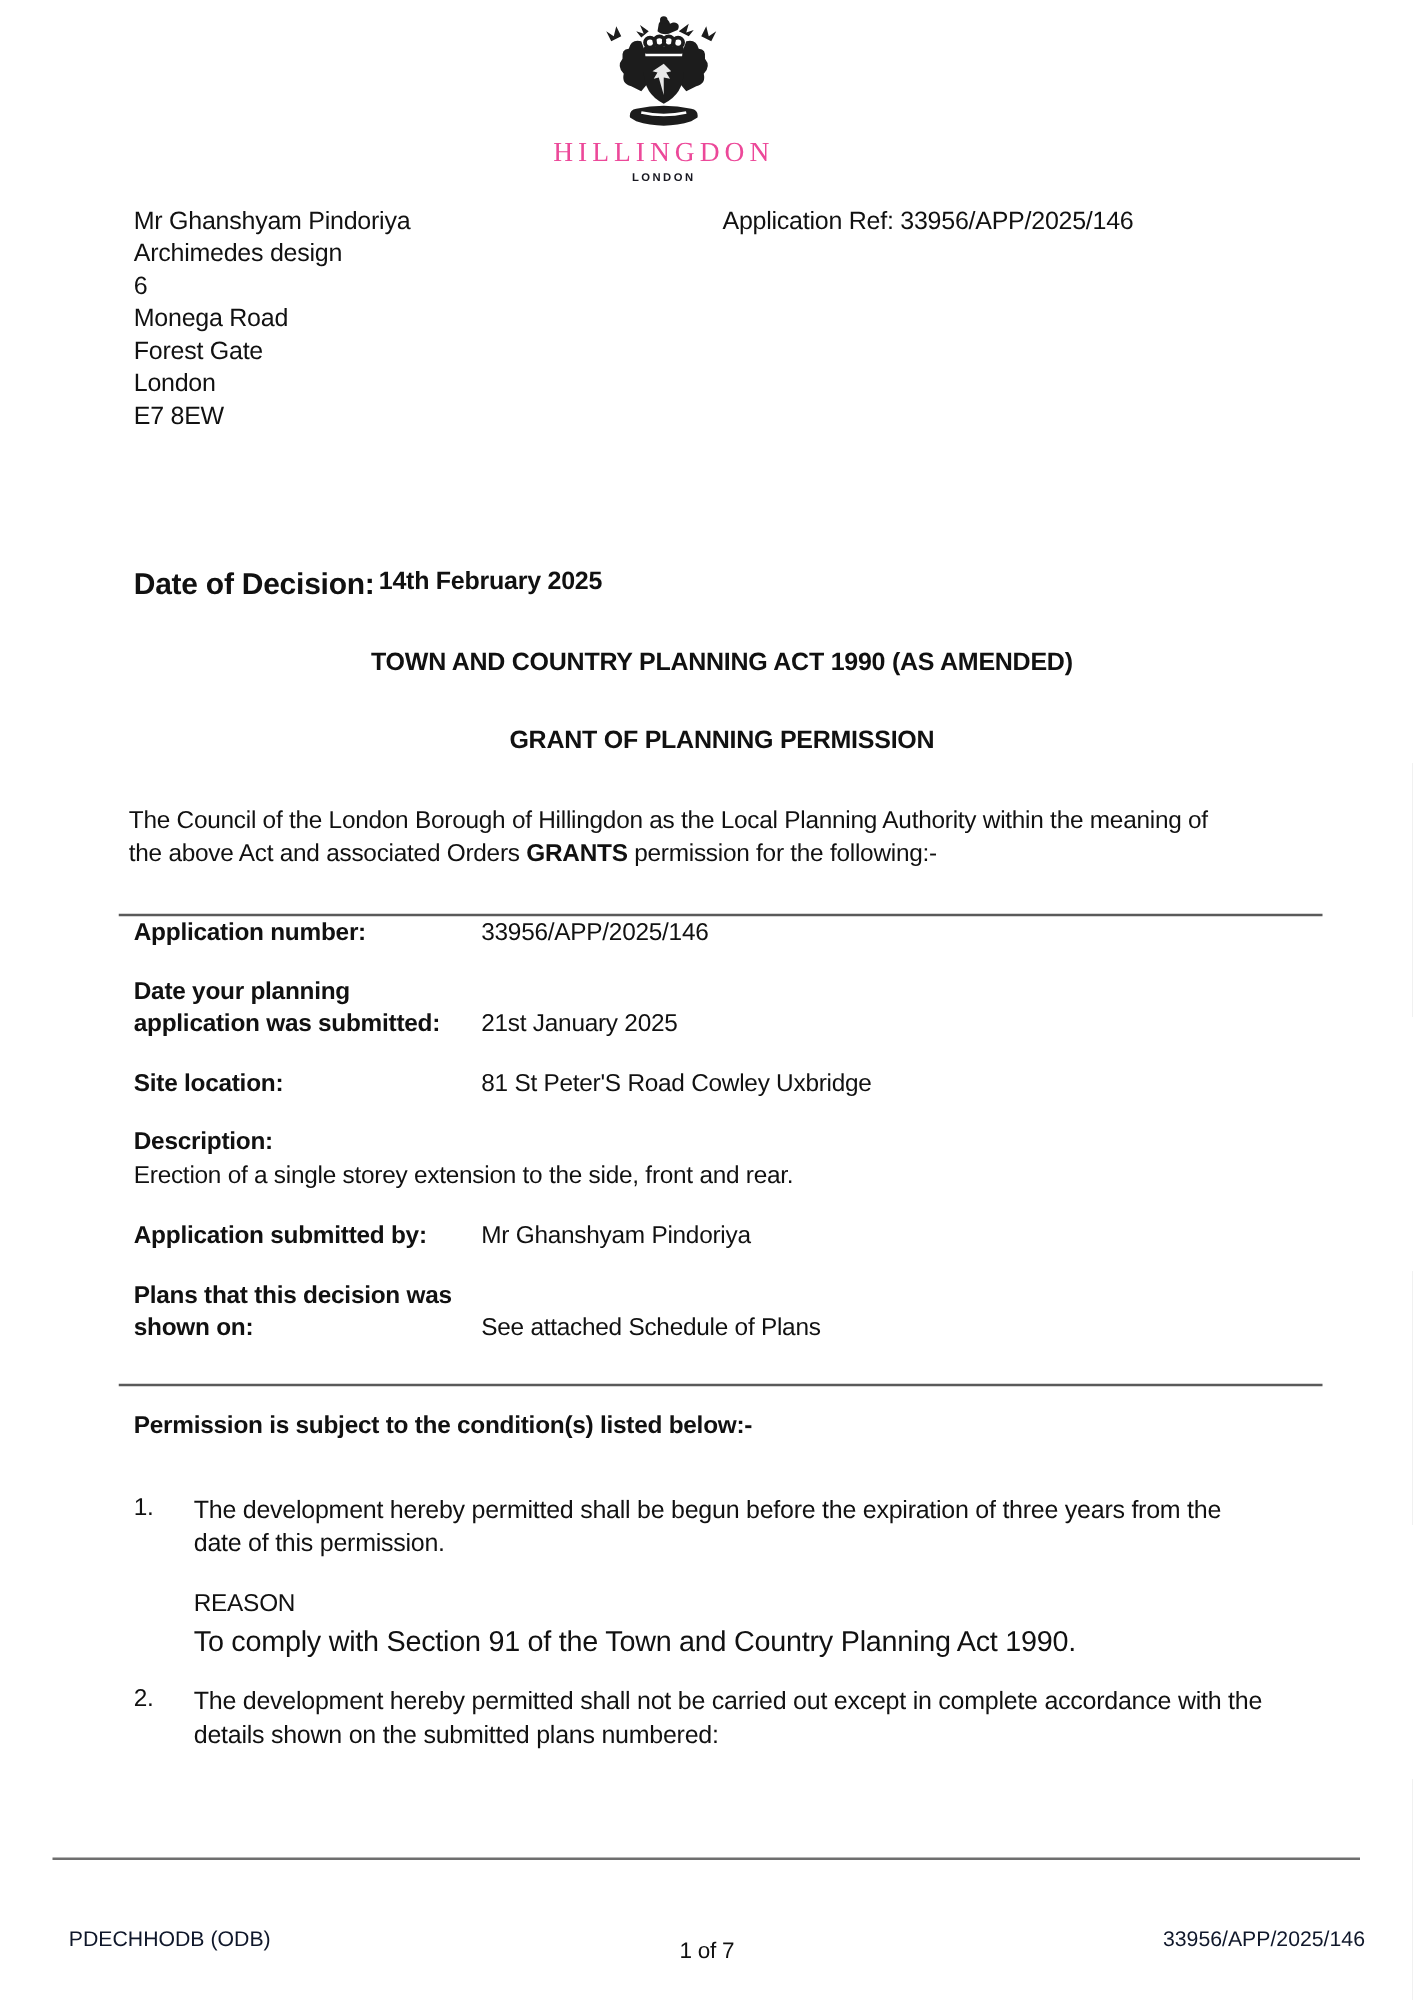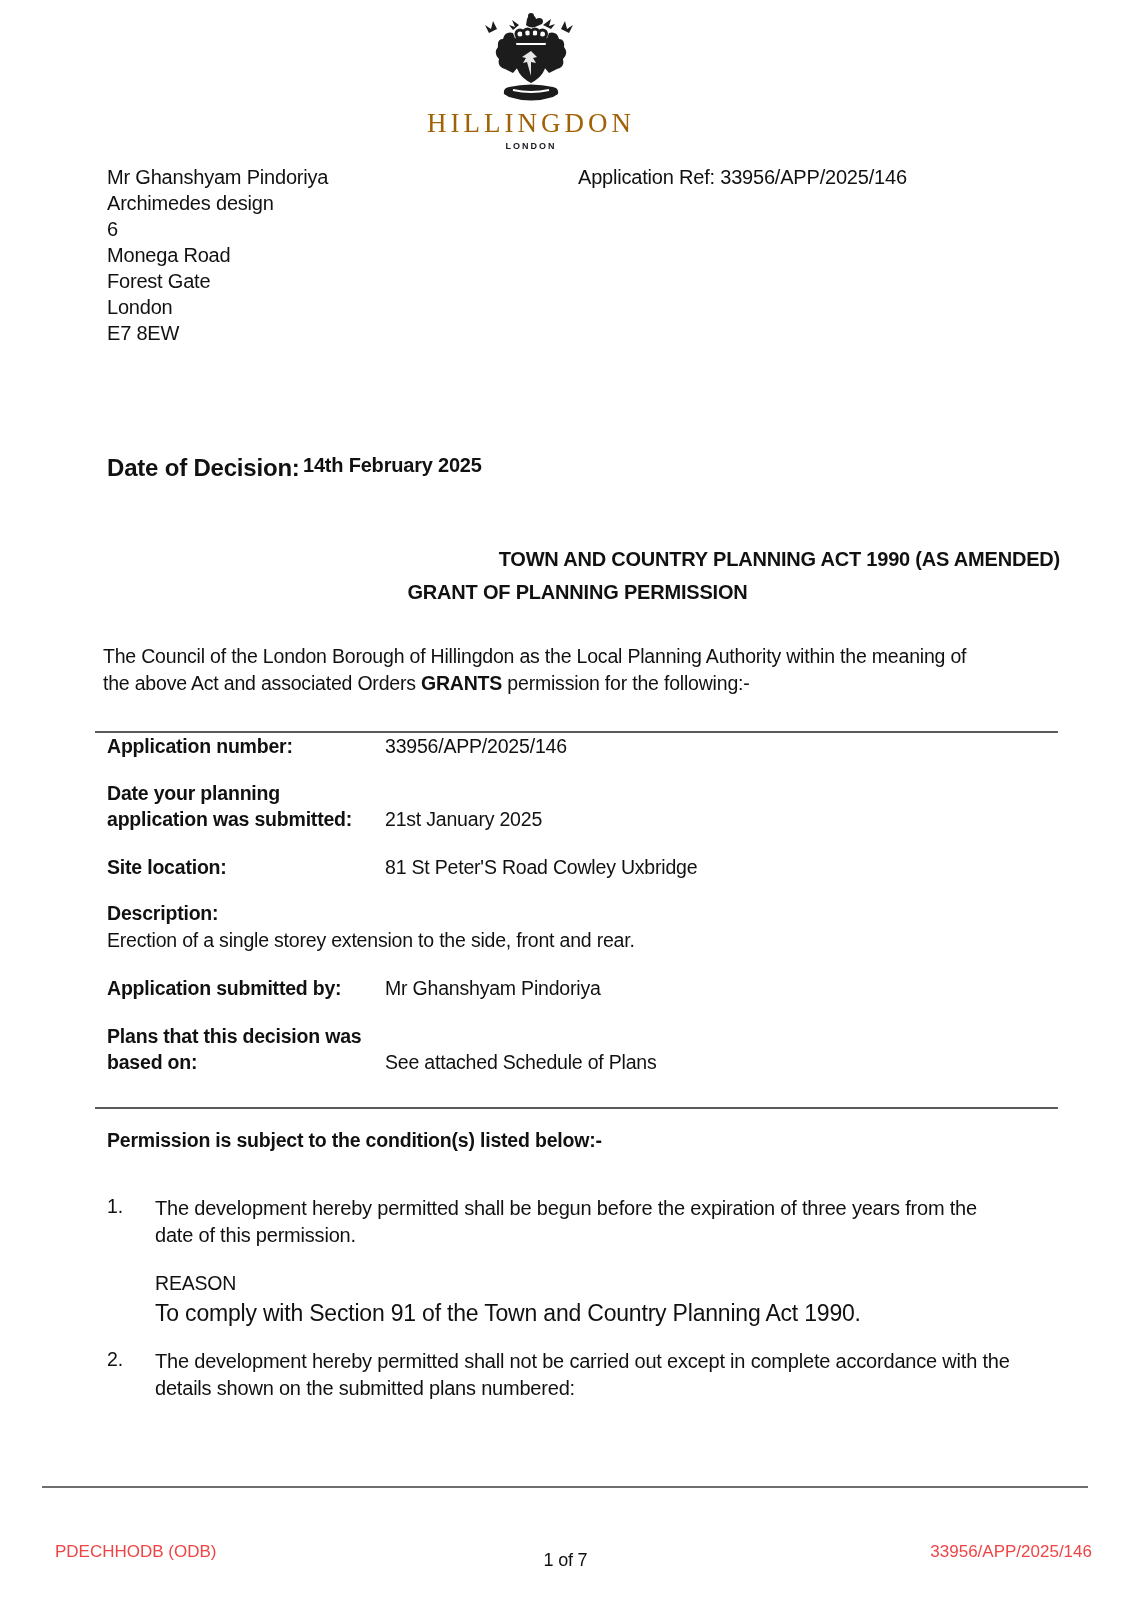--- a/index.html
+++ b/index.html
@@ -13,23 +13,23 @@
     color: #111111;
     overflow: hidden;
     letter-spacing: -0.2px;
   }
   .abs { position: absolute; }
 
   
   .logo { left: 381px; top: 10px; width: 300px; text-align: center; }
   .logo-name {
     font-family: "Liberation Serif", serif;
-    font-size: 27px;
+    font-size: 22px;
     letter-spacing: 4px;
-    color: #a16207;
+    color: #ec4899;
     margin-top: 2px;
     white-space: nowrap;
   }
   .logo-sub {
     font-size: 9px;
     font-weight: bold;
     letter-spacing: 2px;
     color: #181821;
     margin-top: 2px;
   }
@@ -37,21 +37,21 @@
   
   .recipient { left: 107px; top: 164px; font-size: 20px; line-height: 26px; }
   .app-ref  { left: 578px; top: 166px; font-size: 20px; }
 
   
   .decision-label { left: 107px; top: 454px; font-size: 24px; font-weight: bold; }
   .decision-value { left: 303px; top: 454px; font-size: 20px; font-weight: bold; }
 
   
   .title-center { left: 95px; width: 965px; text-align: center; font-size: 20px; font-weight: bold; }
-  .title-act   { top: 548px; text-align: right; }
+  .title-act   { top: 519px; }
   .title-grant { top: 581px; }
 
   
   .intro { left: 103px; top: 643px; width: 968px; font-size: 19.5px; line-height: 27px; }
 
   
   .rule { height: 2px; background: #5a5a5a; }
   .rule-1 { left: 95px; top: 731px; width: 963px; }
   .rule-2 { left: 95px; top: 1107px; width: 963px; }
   .rule-footer { left: 42px; top: 1486px; width: 1046px; background: #6f6f6f; }
@@ -76,21 +76,21 @@
   .cond-heading { left: 107px; top: 1129px; font-size: 19.5px; font-weight: bold; }
   .cond-num { left: 107px; font-size: 19.5px; }
   .cond-text { left: 155px; width: 912px; font-size: 20px; line-height: 27px; }
   .cond1 { top: 1195px; }
   .reason-label { left: 155px; top: 1272px; font-size: 19.5px; }
   .reason-text  { left: 155px; top: 1300px; font-size: 23px; }
   .cond2 { top: 1348px; }
 
   
   .page-num { left: 18px; top: 1550px; width: 1095px; text-align: center; font-size: 18px; }
-  .footer-muted { font-size: 17px; color: #ef4444; letter-spacing: 0; }
+  .footer-muted { font-size: 17px; color: #0f172a; letter-spacing: 0; }
   .footer-left  { left: 55px; top: 1542px; }
   .footer-right { left: 592px; top: 1542px; width: 500px; text-align: right; }
 </style>
 </head>
 <body>
 
 <div class="page">
 
   <div class="abs logo">
     <span>
@@ -157,21 +157,21 @@
   <div class="abs lbl col-label row3">Site location:</div>
   <div class="abs val col-value row3">81 St Peter'S Road Cowley Uxbridge</div>
 
   <div class="abs lbl col-label row4-label">Description:</div>
   <div class="abs val row4-text">Erection of a single storey extension to the side, front and rear.</div>
 
   <div class="abs lbl col-label row5">Application submitted by:</div>
   <div class="abs val col-value row5">Mr Ghanshyam Pindoriya</div>
 
   <div class="abs lbl col-label row6-l1">Plans that this decision was</div>
-  <div class="abs lbl col-label row6-l2">based on:</div>
+  <div class="abs lbl col-label row6-l2">shown on:</div>
   <div class="abs val col-value row6-l2">See attached Schedule of Plans</div>
 
   <div class="abs rule rule-2"></div>
 
   <div class="abs cond-heading">Permission is subject to the condition(s) listed below:-</div>
 
   <div class="abs cond-num cond1">1.</div>
   <div class="abs cond-text cond1">
     <div>The development hereby permitted shall be begun before the expiration of three years from the</div>
     <div>date of this permission.</div>

